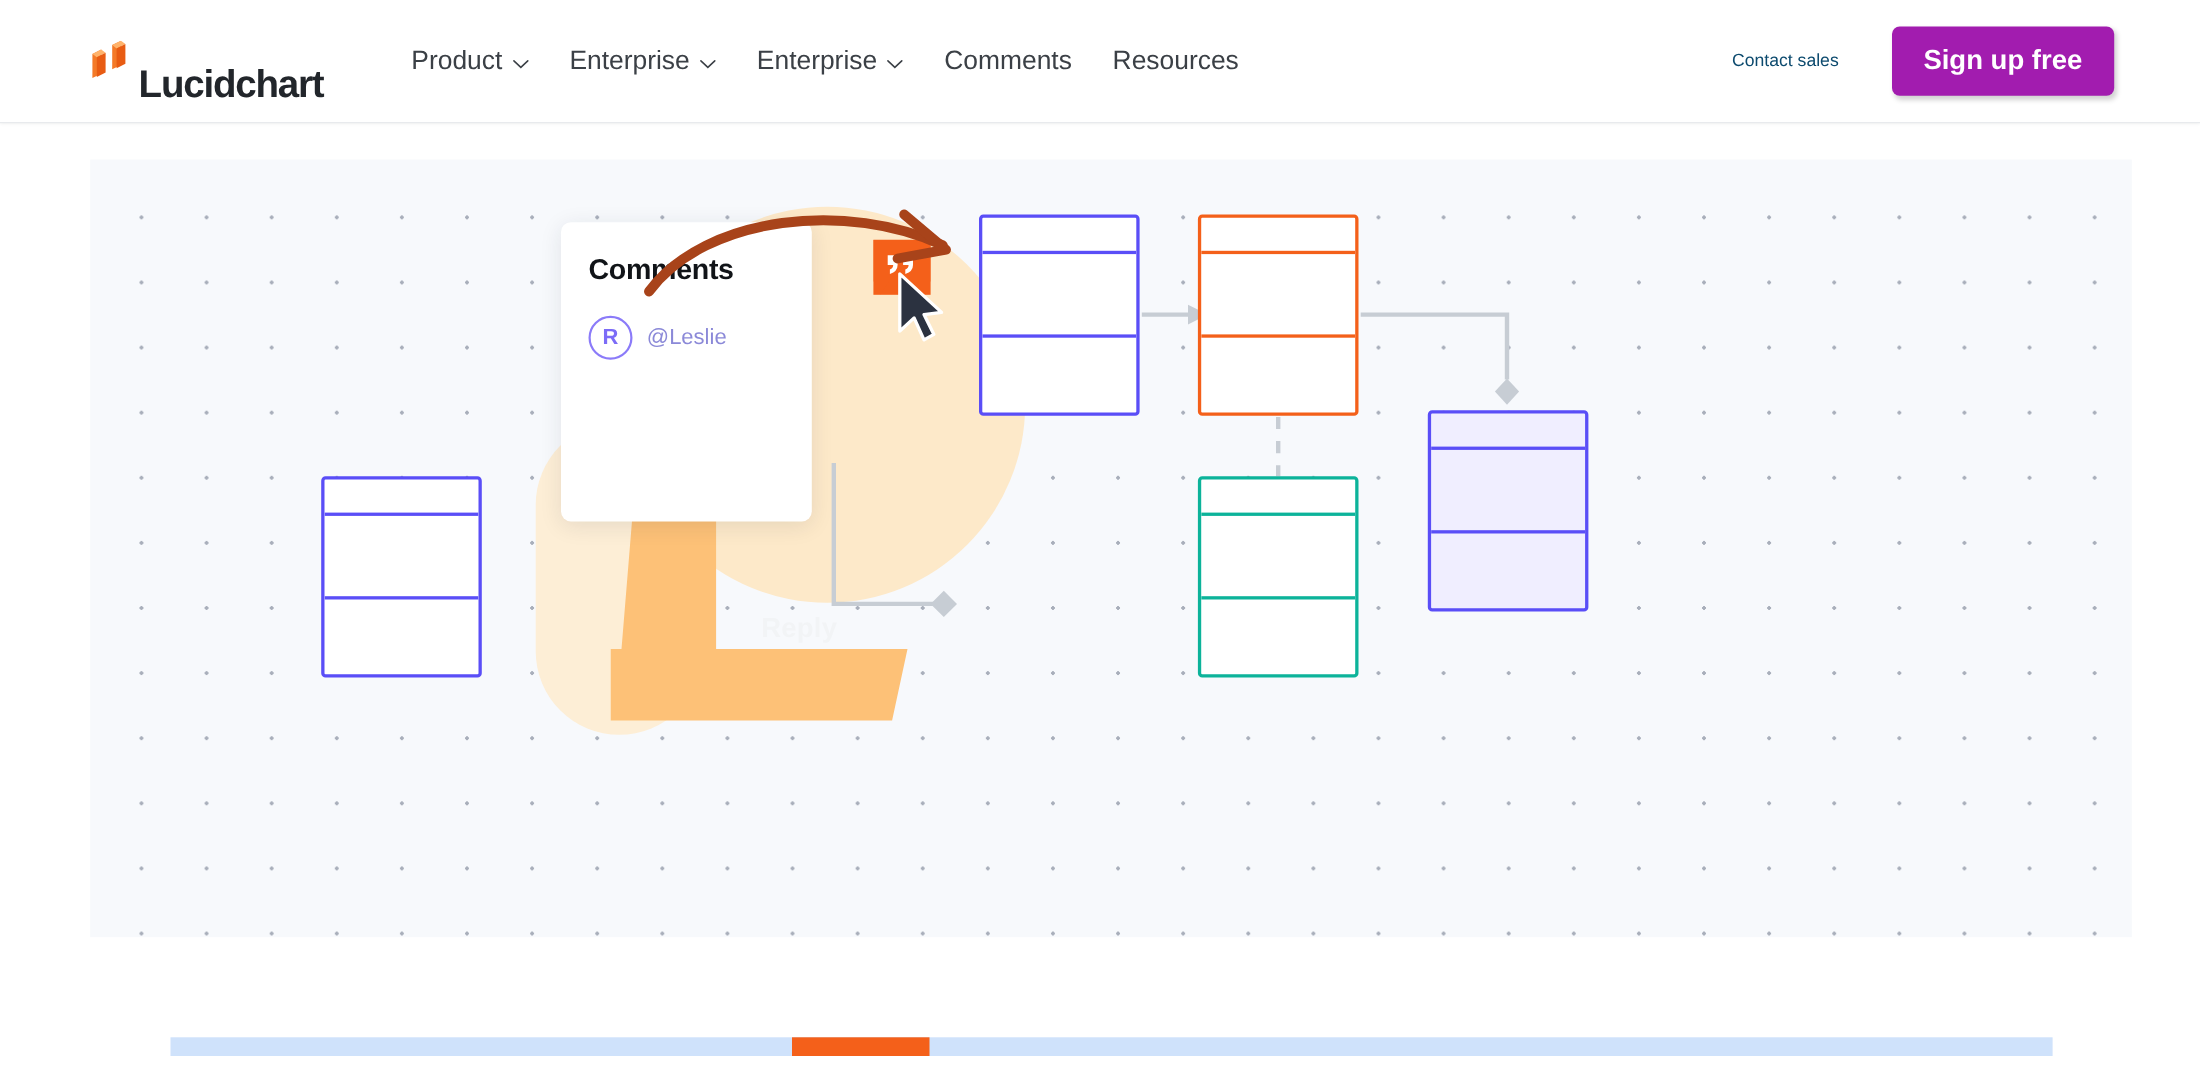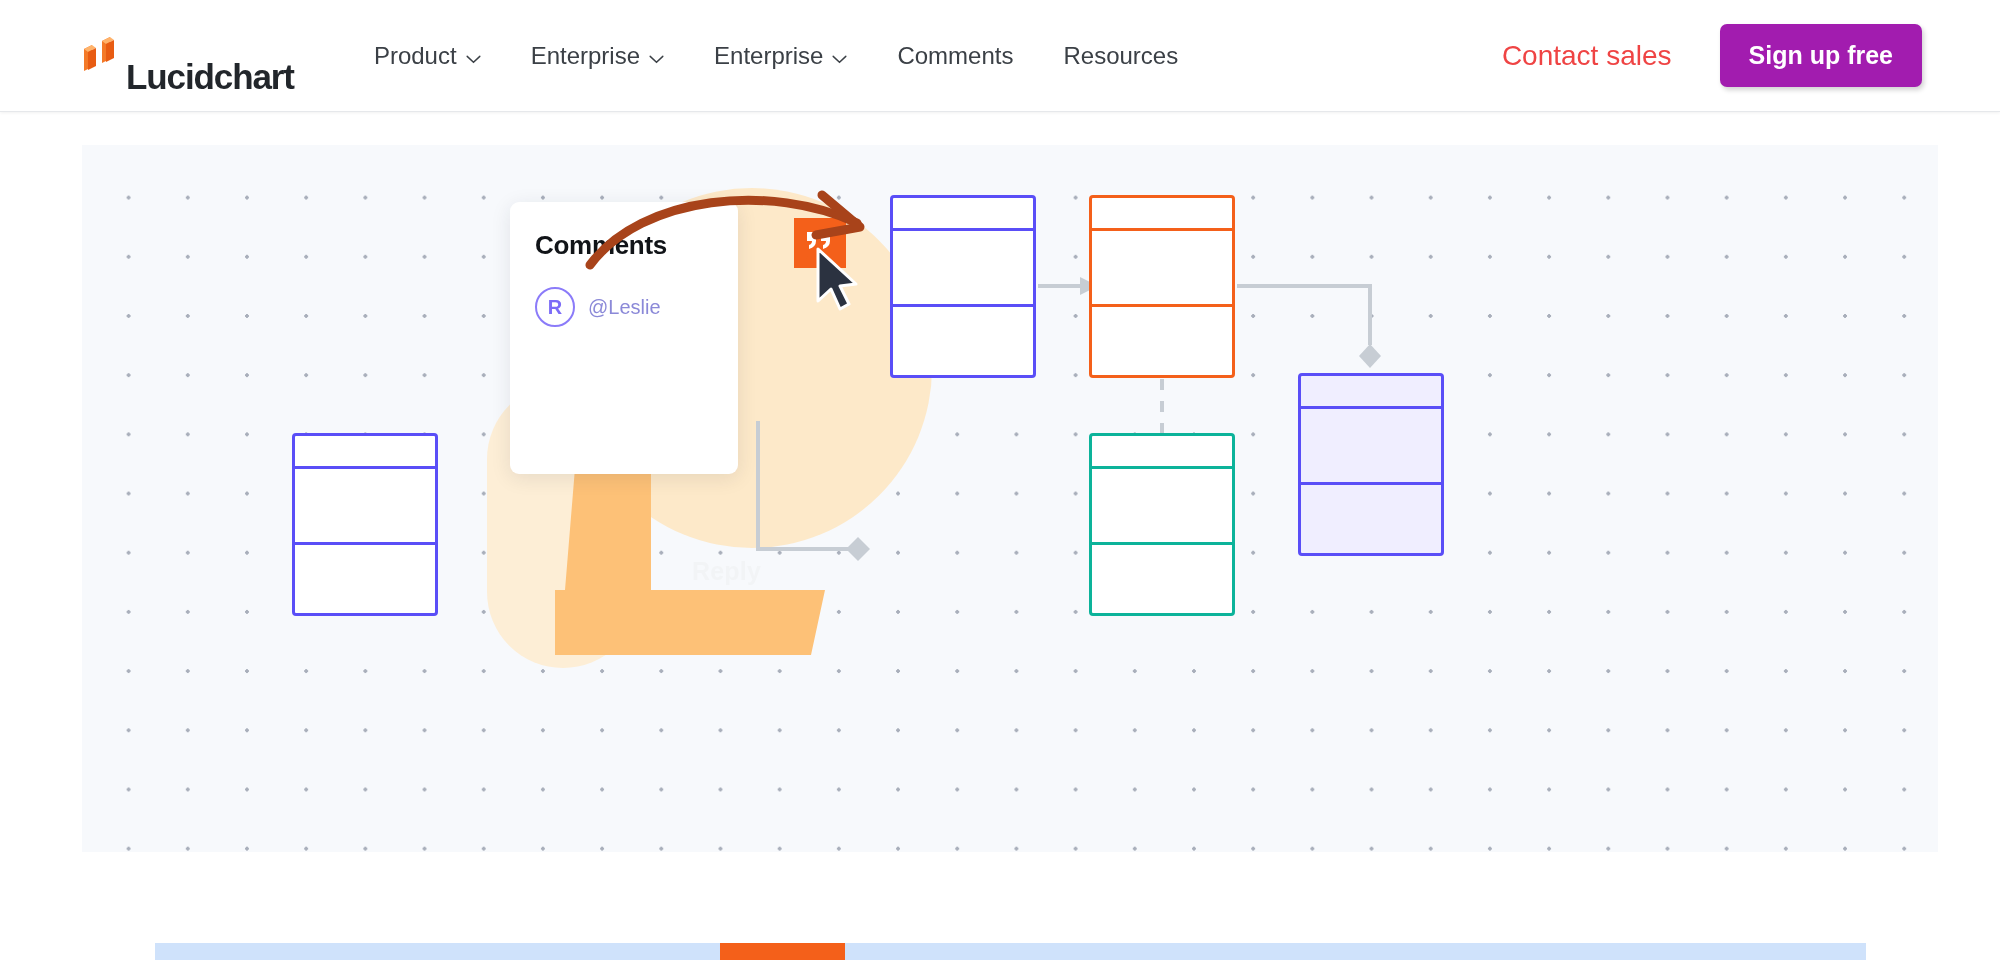--- a/index.html
+++ b/index.html
@@ -42,21 +42,21 @@
     letter-spacing: -1.1px;
     color: #22262b;
     line-height: 1;
     margin-top: 41px;
   }
 
   .main-nav {
     display: flex;
     align-items: center;
     margin-left: 62px;
-    gap: 14px;
+    gap: 1px;
   }
   .nav-item {
     display: flex;
     align-items: center;
     gap: 9px;
     padding: 8px 18px;
     font-size: 24px;
     color: #3b4046;
     font-weight: 400;
     cursor: pointer;
@@ -68,22 +68,22 @@
   }
 
   .header-right {
     margin-left: auto;
     display: flex;
     align-items: center;
     margin-right: 78px;
     gap: 48px;
   }
   .contact-sales {
-    font-size: 28px;
-    color: #ef4444;
+    font-size: 16px;
+    color: #0c4a6e;
     cursor: pointer;
     white-space: nowrap;
   }
   .signup-btn {
     background: #a21caf;
     color: #ffffff;
     font-size: 25px;
     font-weight: 700;
     border: none;
     border-radius: 7px;

